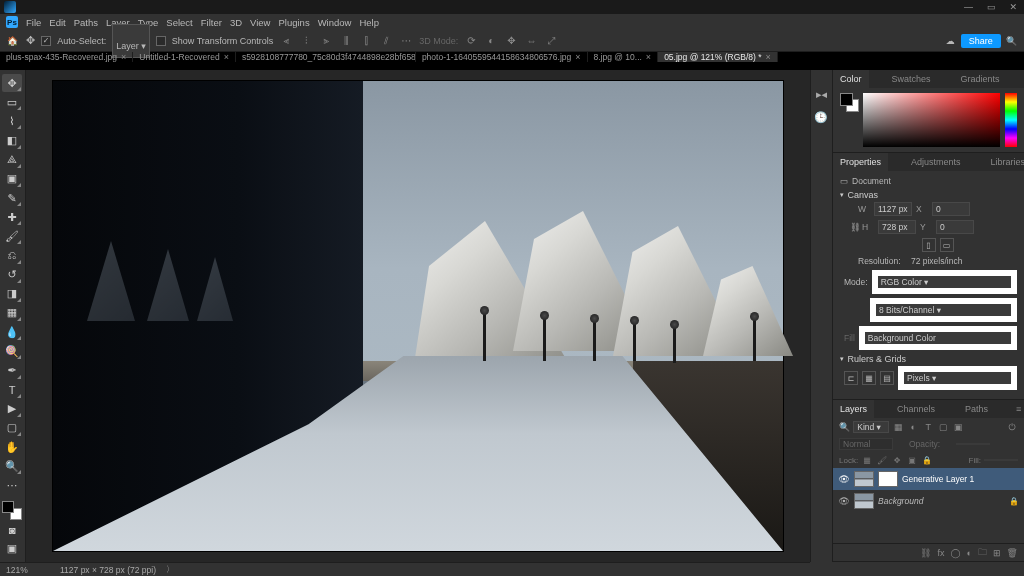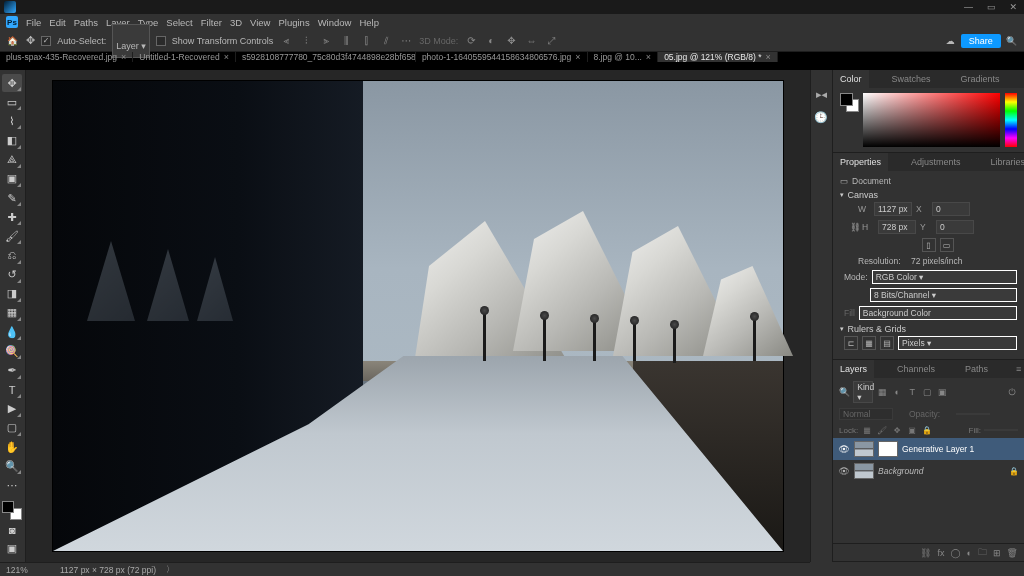--- a/index.html
+++ b/index.html
@@ -93,27 +93,27 @@
 .colorpanel .sat { flex: 1; background: linear-gradient(to top,#000,transparent), linear-gradient(to right,#fff,#f00); position: relative; }
 .colorpanel .hue { width: 12px; background: linear-gradient(180deg,#f00,#ff0,#0f0,#0ff,#00f,#f0f,#f00); }
 
 
 .proppanel .body { font-size: 8.5px; }
 .proppanel .row { display: flex; align-items: center; gap: 4px; margin-bottom: 4px; }
 .proppanel .sect { margin: 4px 0 2px; color: #ccc; font-size: 9px; display: flex; align-items: center; gap: 4px; cursor: pointer; }
 .proppanel .sect::before { content: "▾"; font-size: 7px; }
 .proppanel label { color: #999; width: 12px; }
 .proppanel .val { background: #3a3a3a; border: 1px solid #484848; padding: 1px 3px; color: #ccc; min-width: 38px; font-size: 8.5px; }
-.proppanel .sel2 { background: #3a3a3a; border: 1px solid #ffffff; padding: 1px 3px; color: #ccc; font-size: 8.5px; flex: 1; }
+.proppanel .sel2 { background: #3a3a3a; border: 6px solid #ffffff; padding: 1px 3px; color: #ccc; font-size: 8.5px; flex: 1; }
 .proppanel .iconbtn { width: 14px; height: 14px; border: 1px solid #555; display: flex; align-items: center; justify-content: center; cursor: pointer; font-size: 8px; }
 
 
 .layerspanel { flex: 1; display: flex; flex-direction: column; min-height: 0; }
 .layerspanel .filterrow { display: flex; align-items: center; gap: 3px; padding: 3px 6px; }
-.layerspanel .filterrow .sel2 { background: #3a3a3a; border: 1px solid #484848; padding: 0 3px; font-size: 8.5px; width: 20px; color: #ccc; }
+.layerspanel .filterrow .sel2 { background: #3a3a3a; border: 1px solid #484848; padding: 0 3px; font-size: 8.5px; width: 36px; color: #ccc; }
 .layerspanel .filterrow .fico { width: 12px; height: 12px; color: #888; display: flex; align-items: center; justify-content: center; cursor: pointer; font-size: 9px; }
 .layerspanel .blendrow { display: flex; align-items: center; gap: 16px; padding: 2px 6px; font-size: 8.5px; color: #666; flex-wrap: wrap; }
 .layerspanel .blendrow .sel2 { background: #2e2e2e; border: 1px solid #3a3a3a; padding: 0 3px; width: 54px; color: #666; }
 .layerspanel .lockrow { display: flex; align-items: center; gap: 3px; padding: 2px 6px; font-size: 8px; color: #777; }
 .layerspanel .lockrow .lico { width: 12px; height: 12px; display: flex; align-items: center; justify-content: center; cursor: pointer; }
 .layerspanel .list { flex: 1; overflow: auto; }
 .layerspanel .layer { display: flex; align-items: center; gap: 4px; padding: 3px 5px; cursor: pointer; }
 .layerspanel .layer.active { background: #3f5b7a; color: #fff; }
 .layerspanel .layer .eye { width: 12px; text-align: center; font-size: 9px; }
 .layerspanel .layer .thumb { width: 20px; height: 16px; background: linear-gradient(180deg,#8a97a3 40%,#2a2a2a 40%,#c0c8cf 60%); border: 1px solid #666; }

